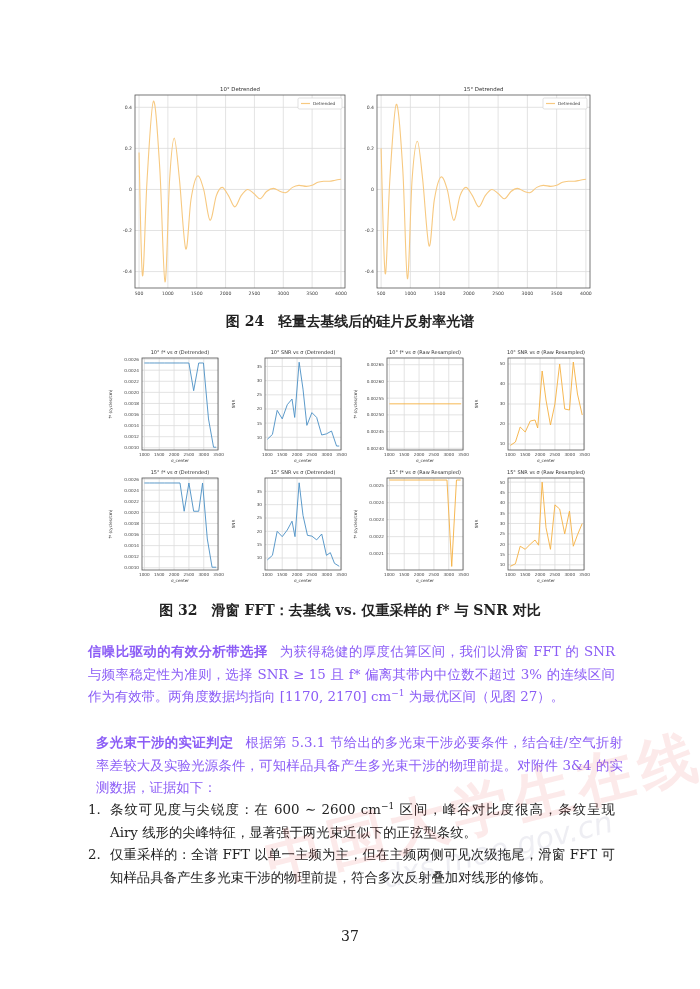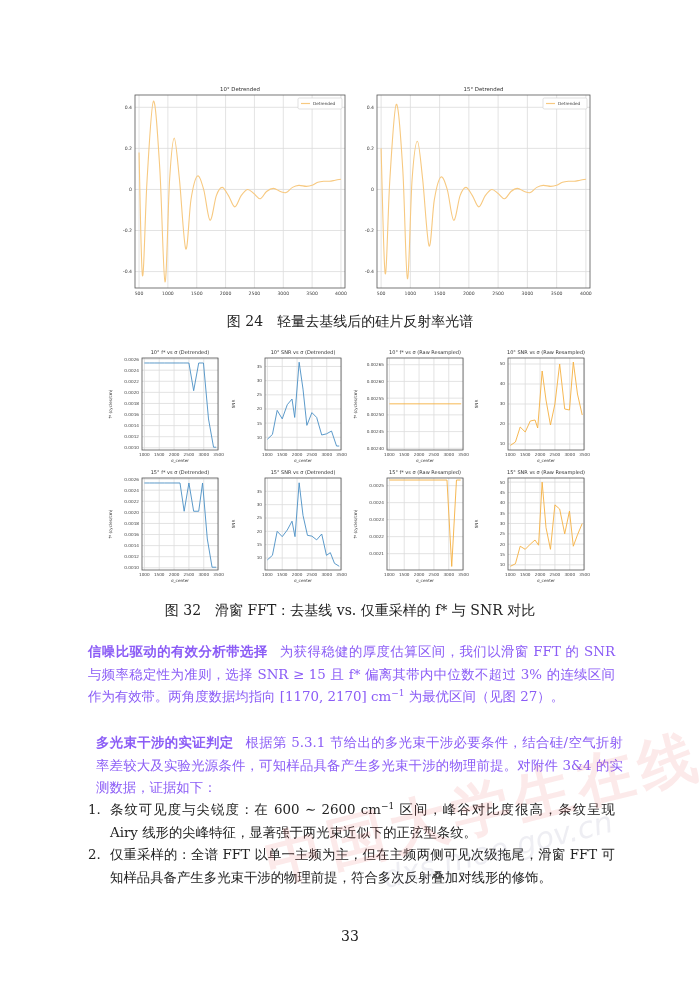--- a/index.html
+++ b/index.html
@@ -1,21 +1,21 @@
 <!DOCTYPE html>
 <html><head>
 <meta charset="utf-8">
 <style>
   html, body { margin: 0; padding: 0; background: #ffffff; }
   body { width: 700px; height: 989px; position: relative; overflow: hidden;
          font-family: "DejaVu Serif", "Liberation Serif", serif; color: #222; }
   .fig { position: absolute; }
   svg text { font-family: "DejaVu Sans", "Liberation Sans", sans-serif; }
   .caption { position: absolute; left: 0; width: 700px; text-align: center;
-             font-family: "DejaVu Serif", "Liberation Serif", serif; font-weight: normal;
+             font-family: "DejaVu Serif", "Liberation Serif", serif; font-weight: bold;
              font-size: 14px; color: #222; }
   .caption .num { margin-right: 14px; }
   .para { position: absolute; left: 88px; width: 527px; font-size: 13.4px;
           line-height: 22.5px; text-align: justify; color: #8b5cf6; }
   .para .lead { font-weight: bold; margin-right: 12px; }
   .list { position: absolute; left: 88px; width: 527px; font-size: 13.4px;
           line-height: 22.5px; margin: 0; padding: 0; list-style: none; }
   .list li { position: relative; padding-left: 22px; text-align: justify; }
   .list li .idx { position: absolute; left: 0; top: 0; }
   .list li .term { font-weight: normal; }
@@ -397,13 +397,13 @@
     <span class="idx">2.</span>
     <span class="term">仅重采样的：</span><span>全谱 FFT 以单一主频为主，但在主频两侧可见次级拖尾，滑窗 FFT 可知样品具备产生多光束干涉的物理前提，符合多次反射叠加对线形的修饰。</span>
   </li>
 </ol>
 
 <div class="watermark">
   <div class="wm-cn">中国大学生在线</div>
   <div class="wm-en">dxs.moe.gov.cn</div>
 </div>
 
-<div class="pagenum">33</div>
+<div class="pagenum">37</div>
 
 </body></html>

